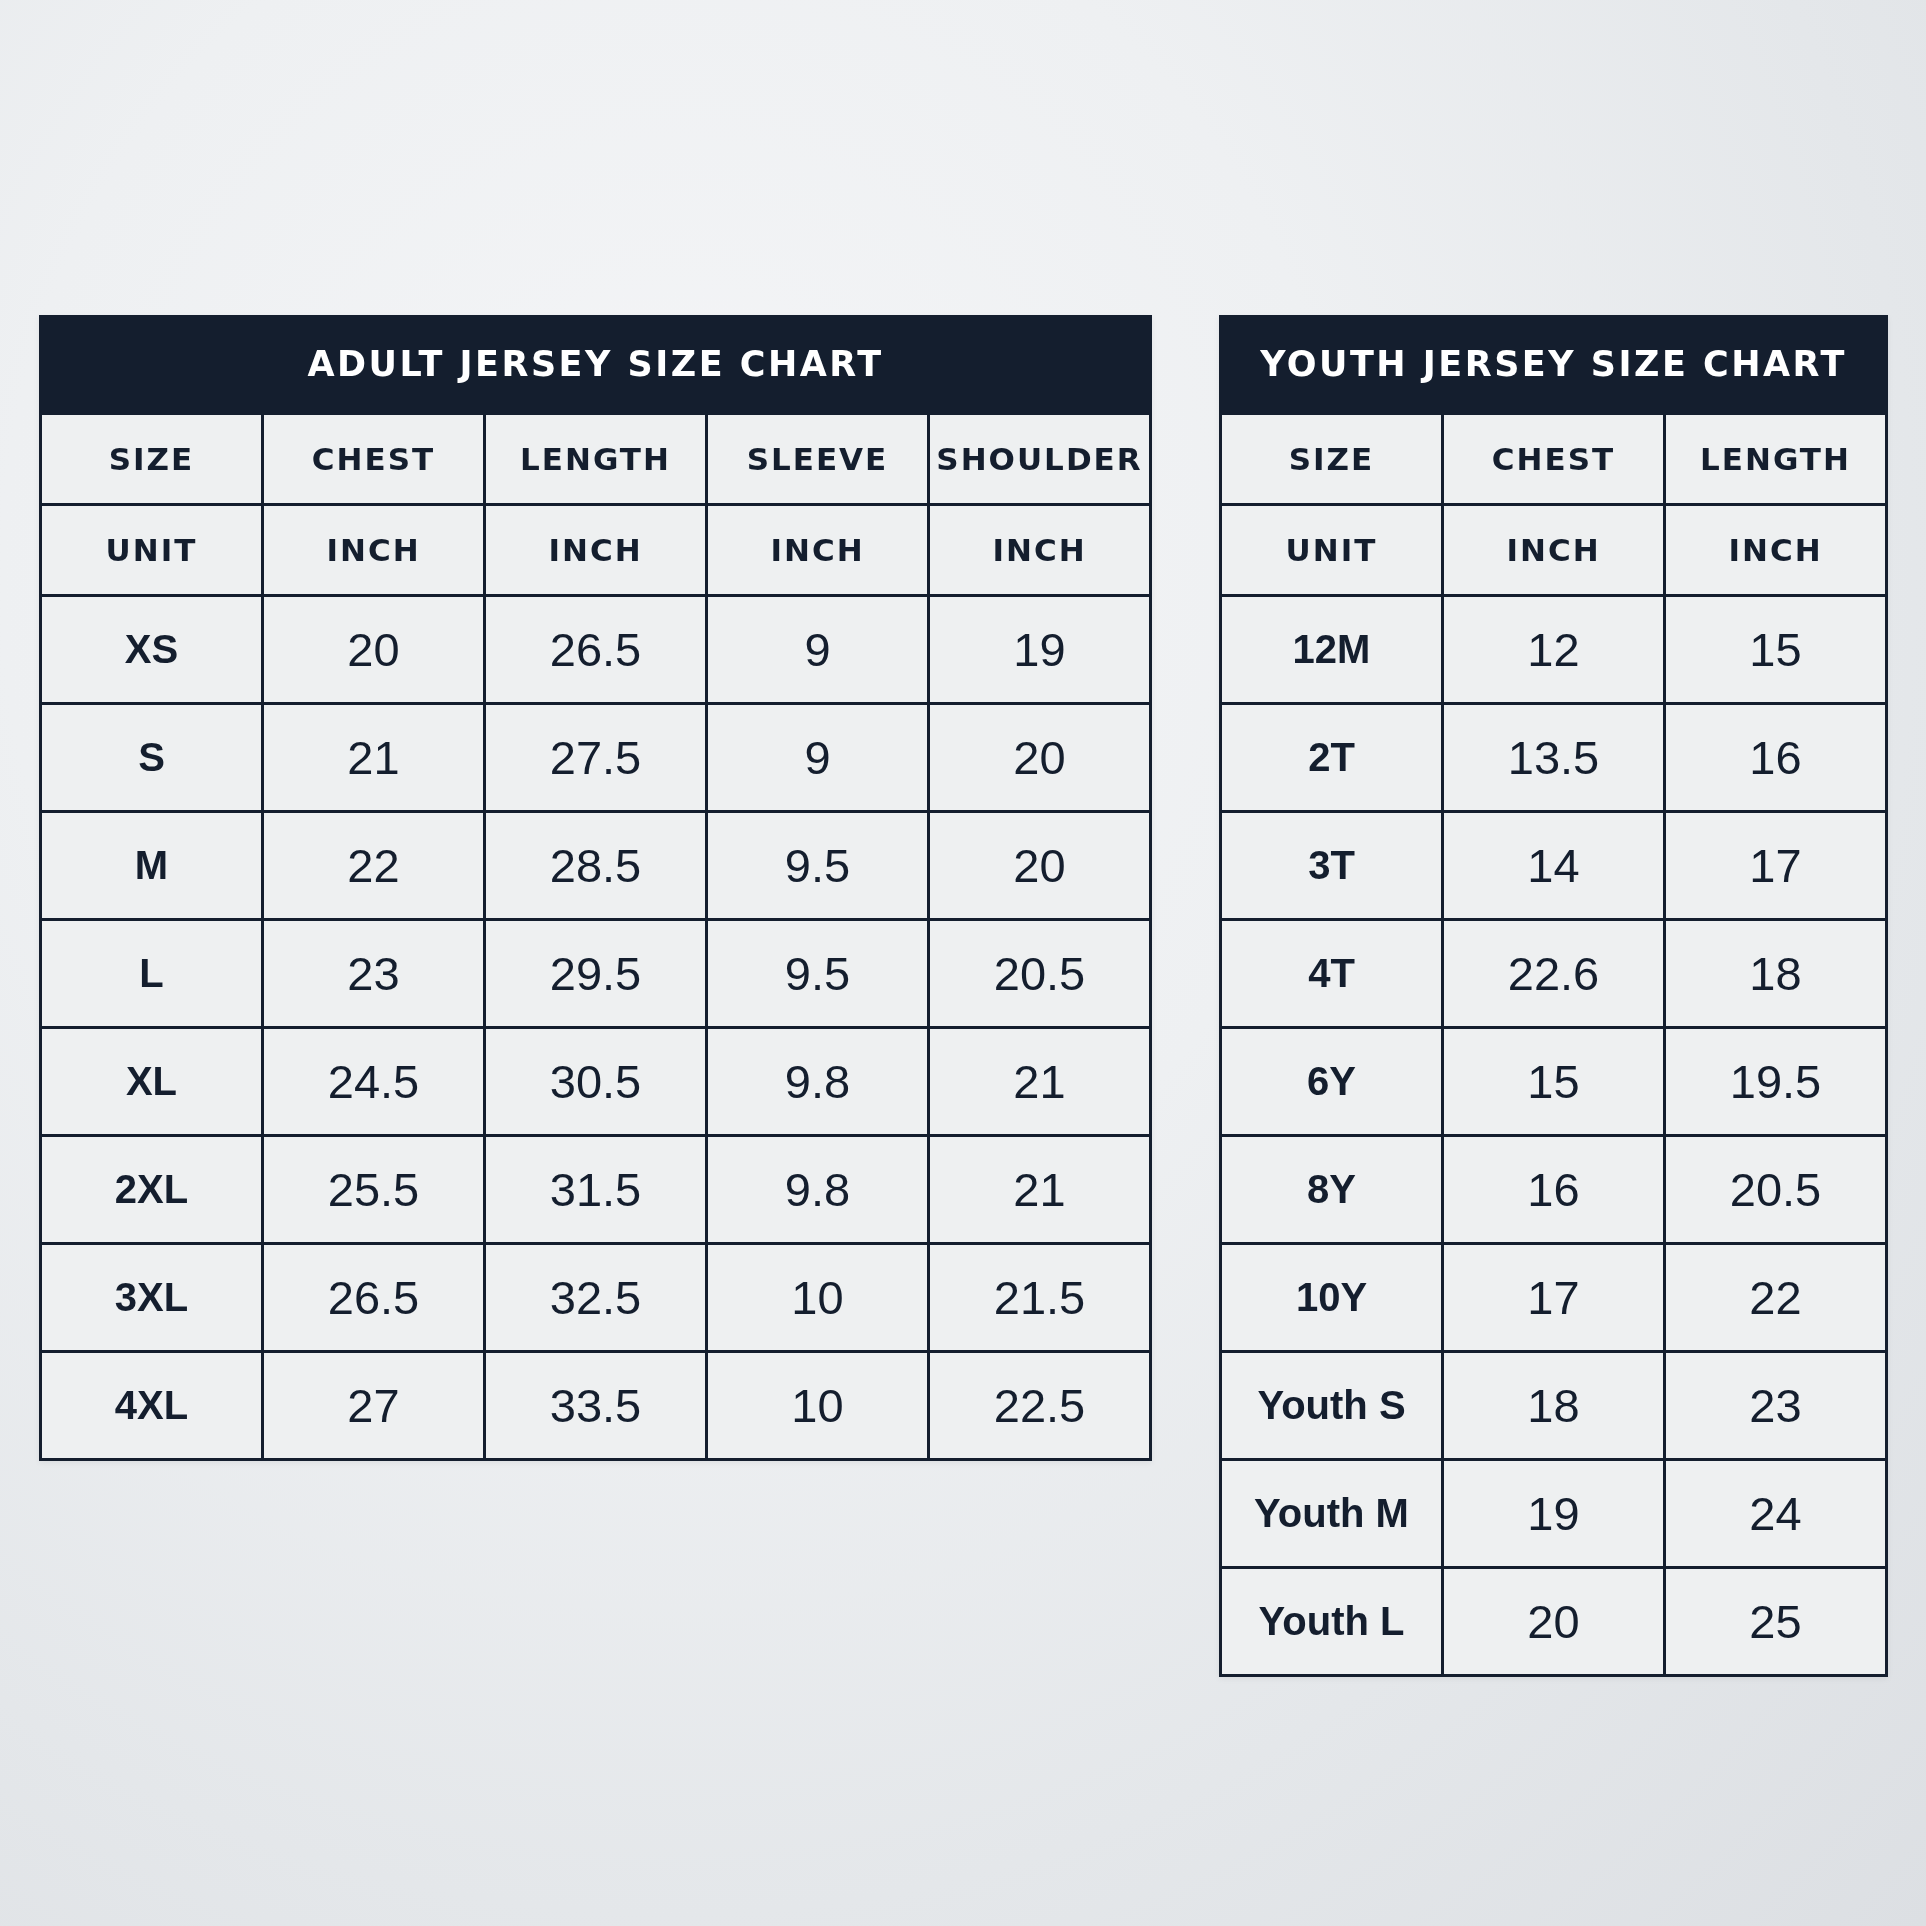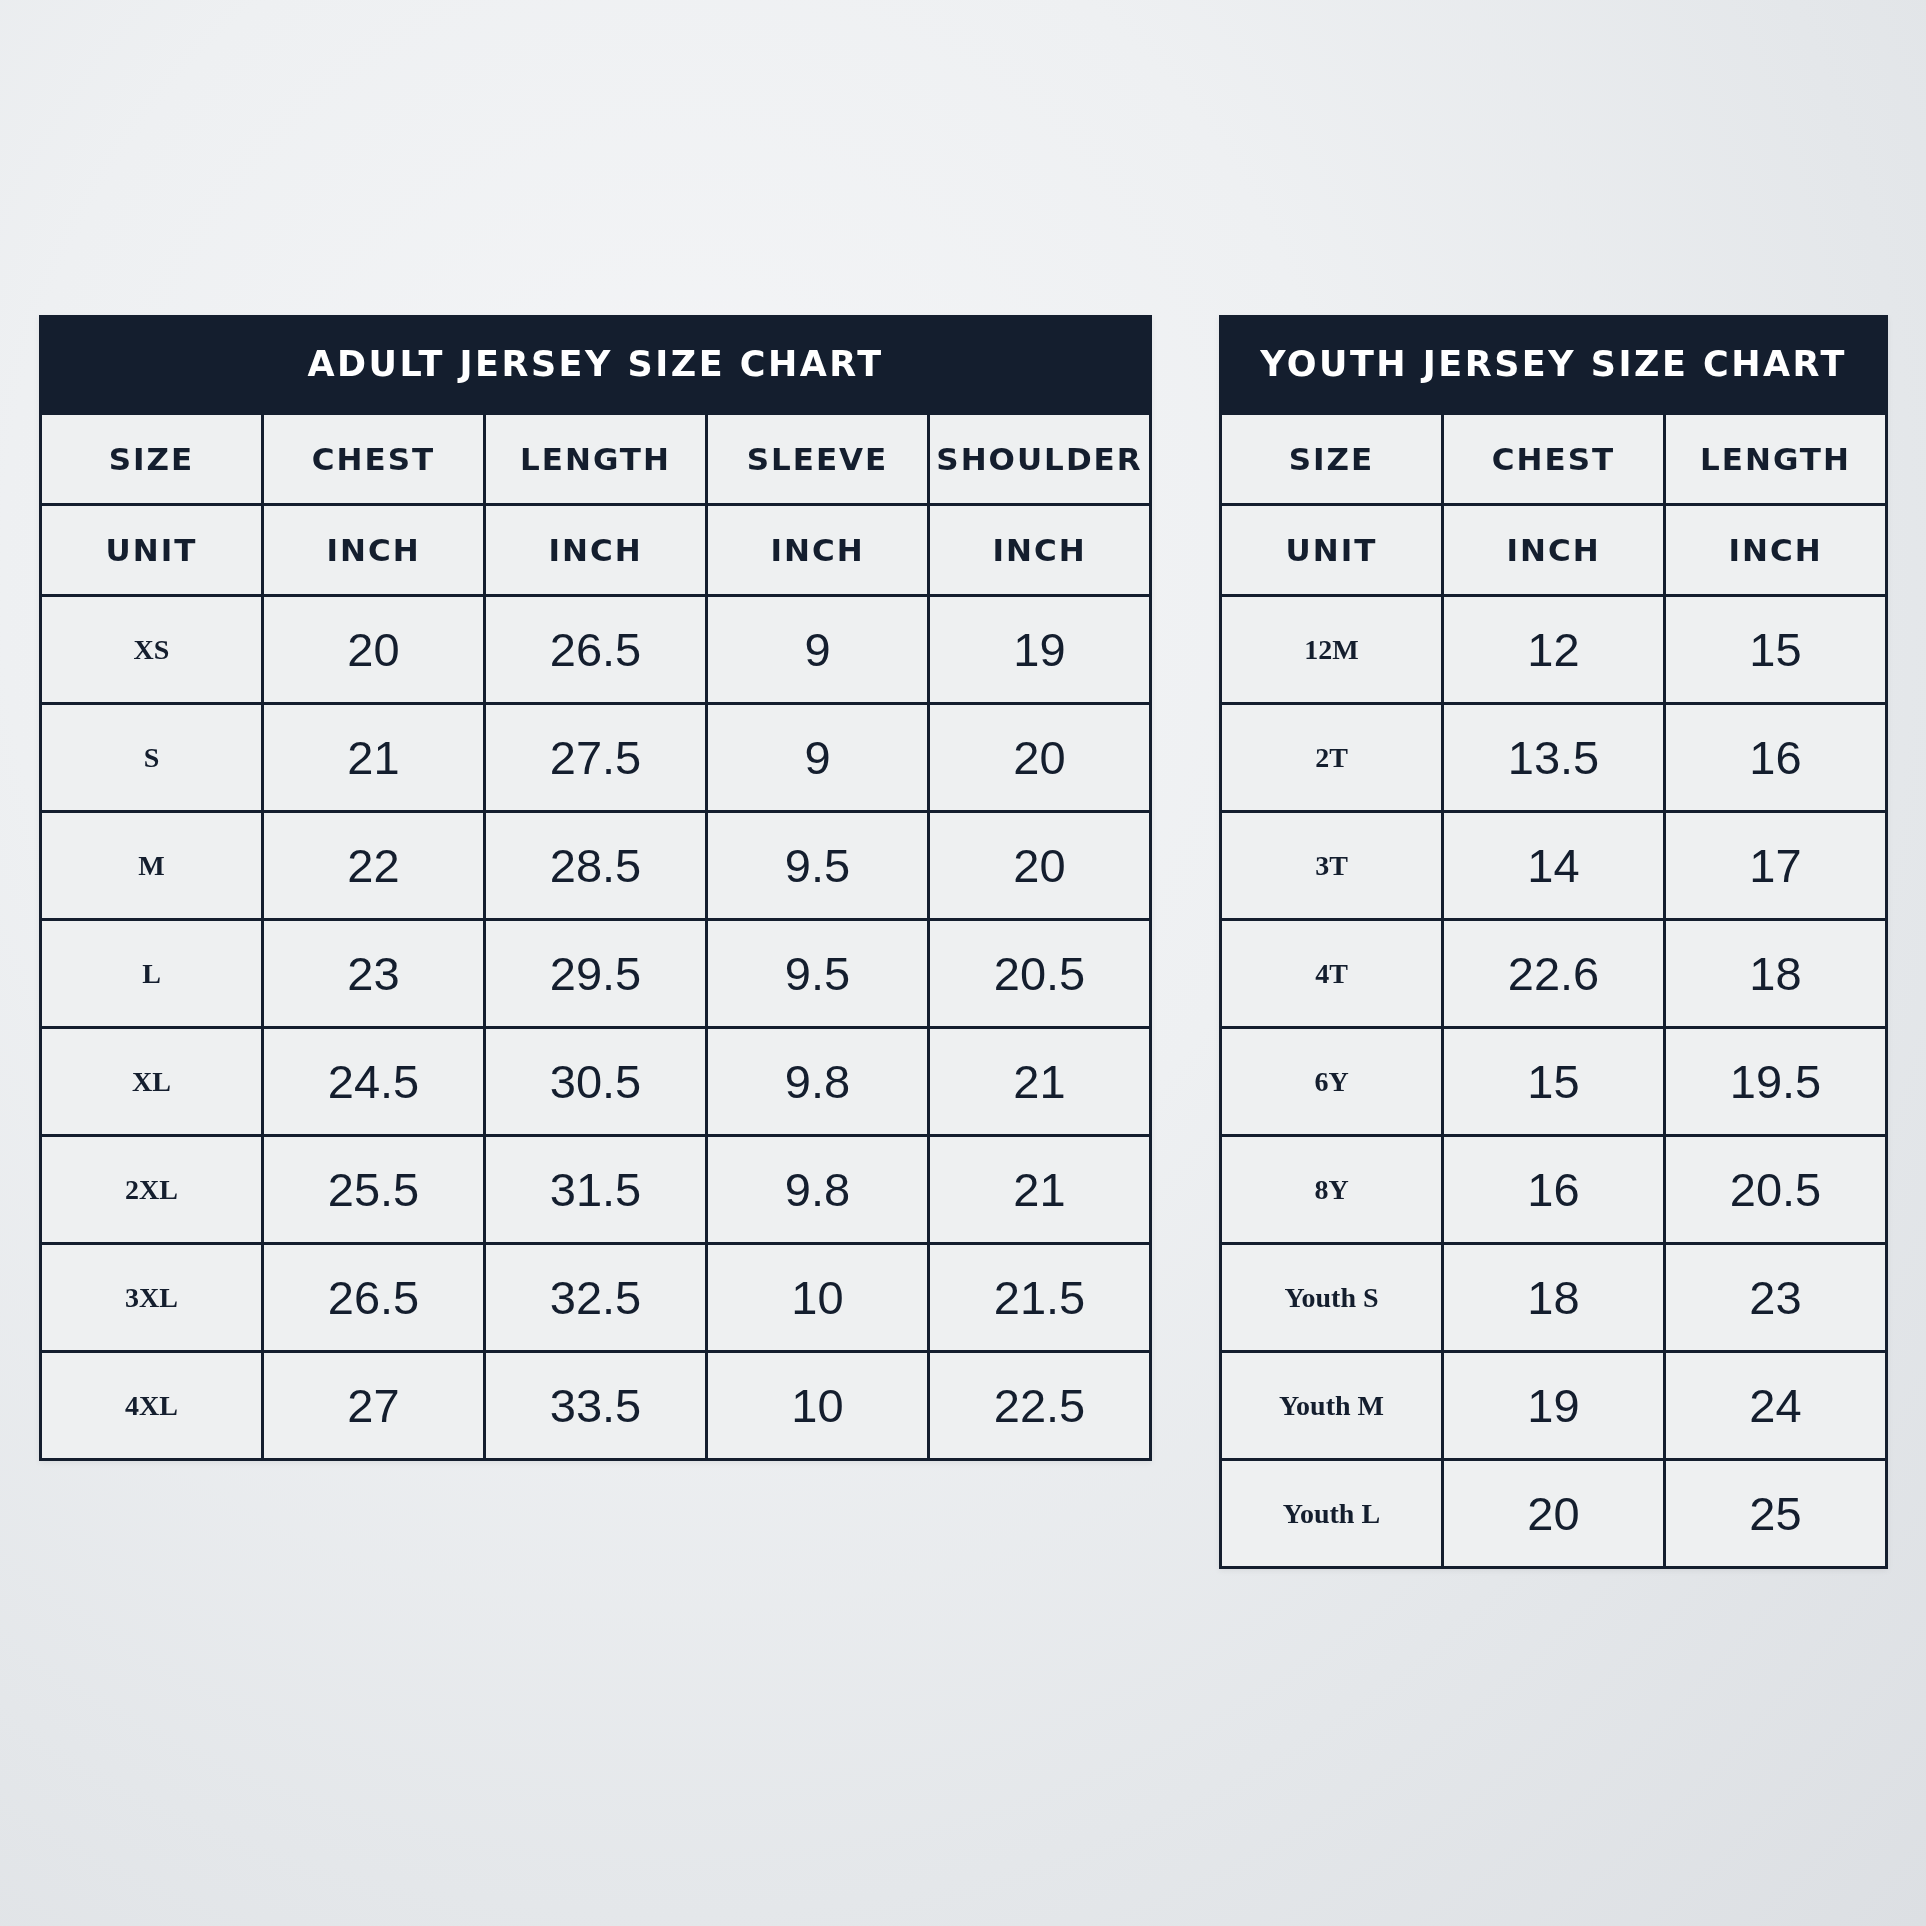--- a/index.html
+++ b/index.html
@@ -54,23 +54,23 @@
   }
   .head-cell {
     font-weight: bold;
     font-size: 31px;
     letter-spacing: 2px;
     padding: 26px 0;
     font-family: "DejaVu Sans", sans-serif;
   }
   .size-cell {
     font-weight: bold;
-    font-size: 28px;
+    font-size: 40px;
     padding: 25px 0;
-    font-family: Liberation Serif, serif;
+    font-family: Liberation Sans, sans-serif;
   }
   .val-cell {
     font-size: 47px;
     padding: 25px 12px;
     font-family: "Liberation Sans", sans-serif;
   }
   
   .adult .c-size { width: 222px; }
   .adult .c-chest { width: 222px; }
   .adult .c-length { width: 222px; }
@@ -218,20 +218,25 @@
           <td class="size-cell">6Y</td>
           <td class="val-cell">15</td>
           <td class="val-cell">19.5</td>
         </tr>
         <tr>
           <td class="size-cell">8Y</td>
           <td class="val-cell">16</td>
           <td class="val-cell">20.5</td>
         </tr>
         <tr>
+          <td class="size-cell">10Y</td>
+          <td class="val-cell">17</td>
+          <td class="val-cell">22</td>
+        </tr>
+        <tr>
           <td class="size-cell">Youth S</td>
           <td class="val-cell">18</td>
           <td class="val-cell">23</td>
         </tr>
         <tr>
           <td class="size-cell">Youth M</td>
           <td class="val-cell">19</td>
           <td class="val-cell">24</td>
         </tr>
         <tr>

